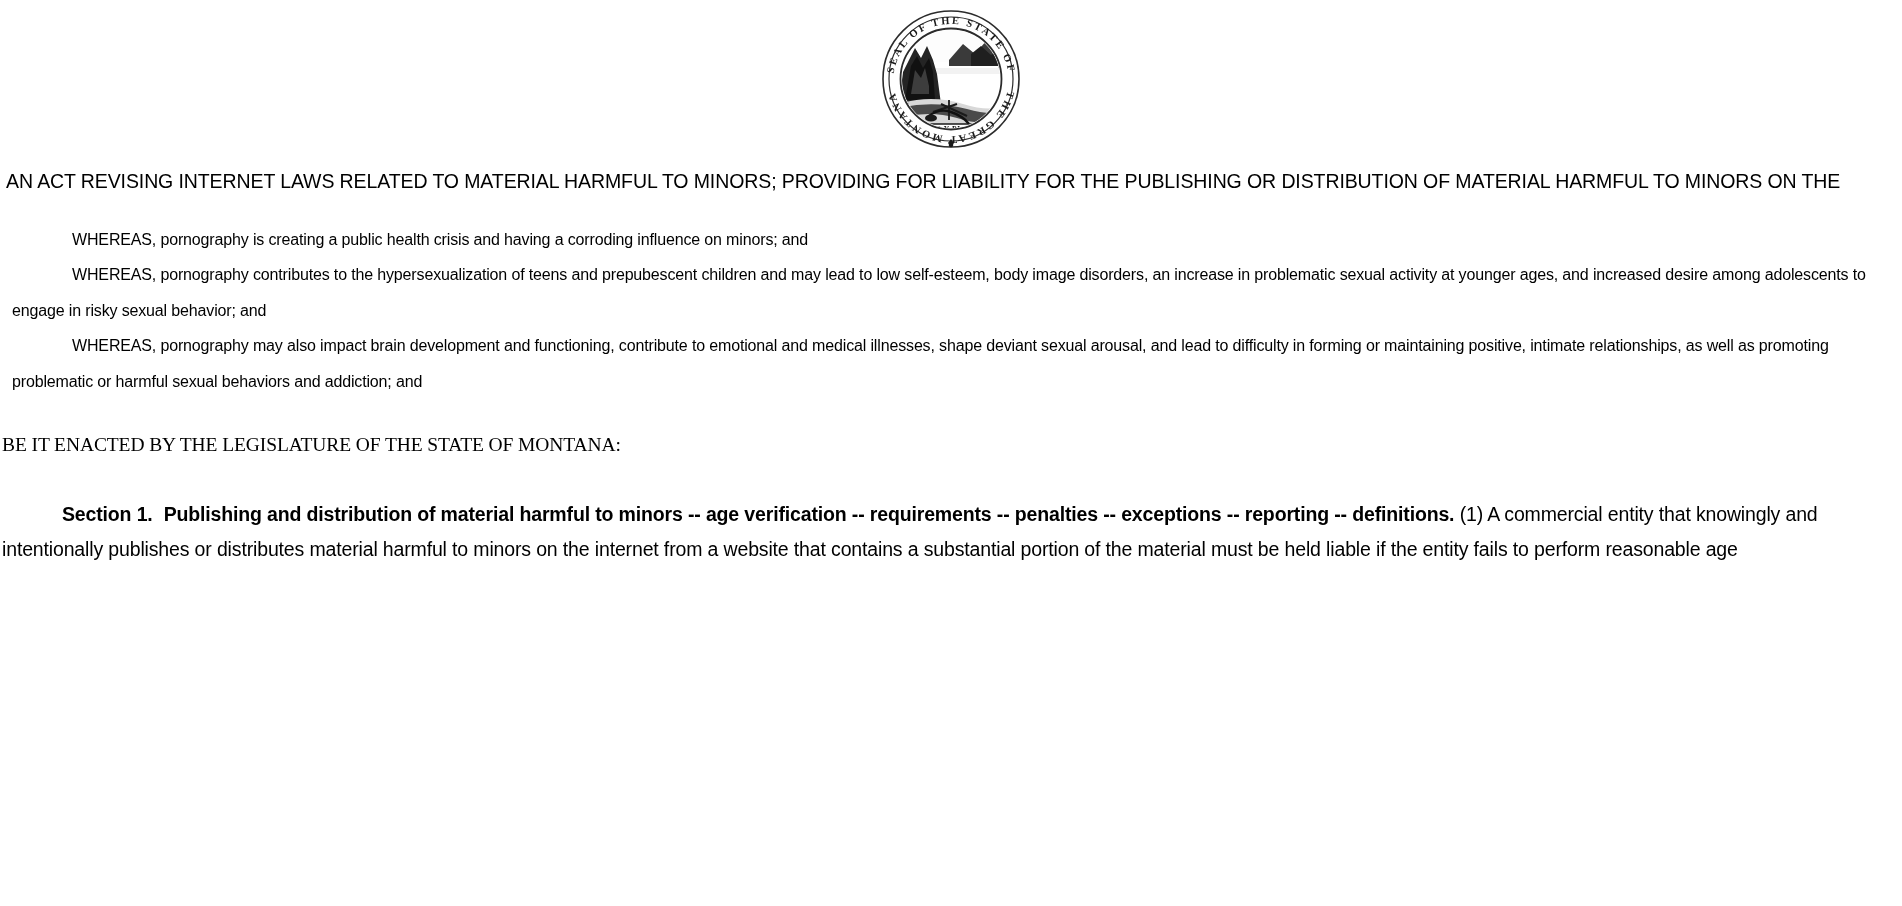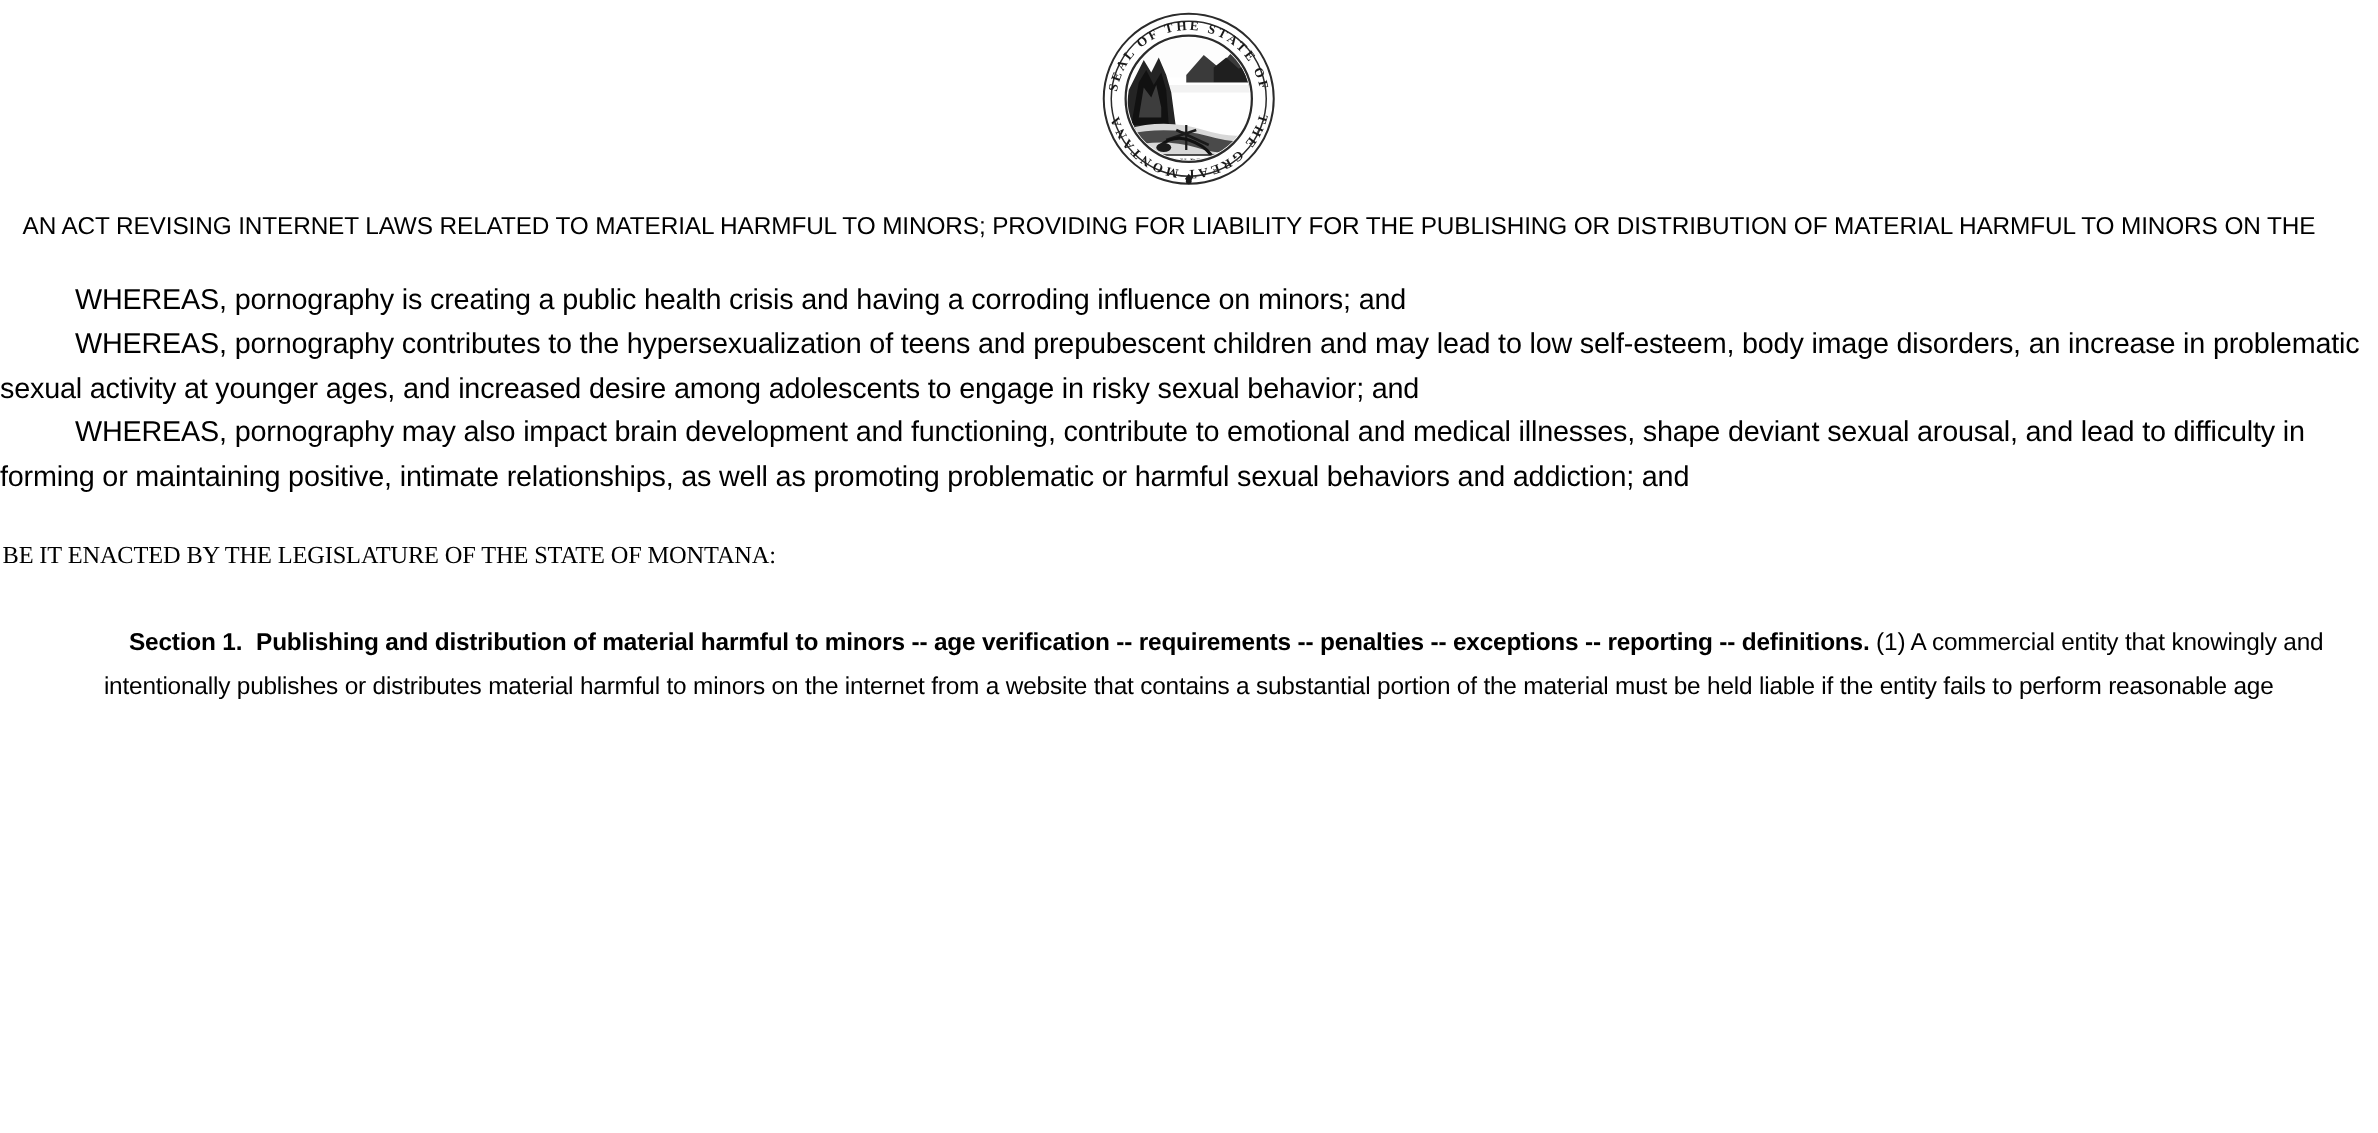--- a/index.html
+++ b/index.html
@@ -35,39 +35,39 @@
   }
   .seal {
     width: 160px;
     height: 143px;
     position: relative;
   }
   .seal svg { display: block; }
 
   
   .title-block {
-    padding: 0 18px;
+    padding: 0 6px;
     margin-top: 12px;
   }
   .title-line {
     font-size: 19.5px;
     line-height: 35.5px;
     letter-spacing: -0.1px;
     white-space: nowrap;
   }
 
   .whereas-block {
     margin-top: 22px;
   }
   .whereas-p {
-    font-size: 23px;
+    font-size: 16px;
     line-height: 35.5px;
     text-indent: 60px;
     letter-spacing: -0.15px;
-    padding: 0 0;
+    padding: 0 12px;
     margin: 0;
   }
 
   .enacting {
     font-size: 19.5px;
     line-height: 35.5px;
     margin-top: 28px;
     padding: 0 2px;
     letter-spacing: -0.1px;
     font-family: Liberation Serif, serif;
@@ -76,21 +76,20 @@
   .section-block {
     margin-top: 34px;
     padding: 0 2px;
   }
   .section-p {
     font-size: 19.5px;
     line-height: 35.5px;
     text-indent: 60px;
     letter-spacing: -0.15px;
     margin: 0;
-    text-align: center;
   }
   .bold { font-weight: bold; }
   .sec-num { font-weight: bold; }
   .sec-gap { display: inline-block; width: 11px; }
 </style>
 </head>
 <body>
 
 <div class="page">
 

